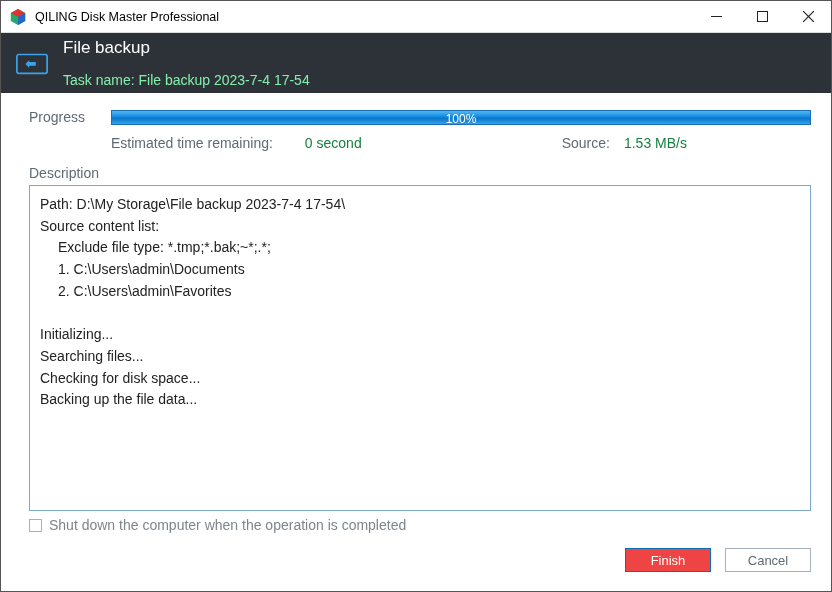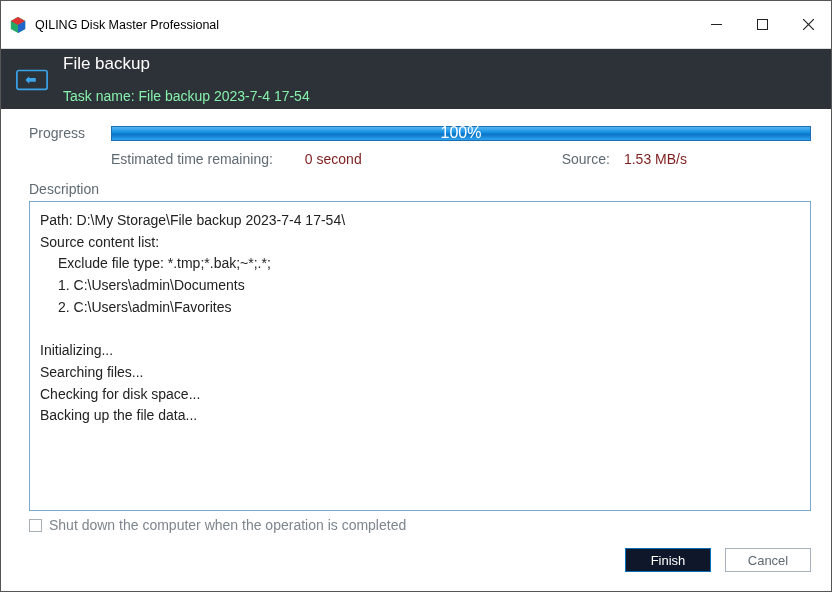--- a/index.html
+++ b/index.html
@@ -12,21 +12,21 @@
     }
     .window {
       width: 832px;
       height: 592px;
       border: 1px solid #555;
       display: flex;
       flex-direction: column;
       background: #fff;
     }
     .titlebar {
-      height: 48px;
+      height: 32px;
       background: #fff;
       display: flex;
       align-items: center;
       padding-left: 8px;
       border-bottom: 1px solid #ddd;
     }
     .titlebar-icon {
       width: 18px;
       height: 18px;
       margin-right: 8px;
@@ -102,36 +102,36 @@
       border: 1px solid #1a6fb5;
       background: linear-gradient(to bottom, #57b6f2 0%, #0f8be0 45%, #0c73c4 55%, #2ea3ef 100%);
       position: relative;
       display: flex;
       align-items: center;
       justify-content: center;
     }
     .progress-text {
       position: absolute;
       color: #fff;
-      font-size: 16px;
+      font-size: 12px;
       font-weight: 500;
       bottom: -2px;
     }
     .stats-row {
       display: flex;
       padding-left: 82px;
       margin-bottom: 14px;
       font-size: 14px;
       color: #333;
     }
     .stats-label {
       color: #5f6a73;
     }
     .stats-val {
-      color: #7f1d1d;
+      color: #15803d;
       margin-left: 32px;
     }
     .stats-gap {
       width: 200px;
     }
     .desc-label {
       font-size: 14px;
       color: #5f6a73;
       margin-bottom: 4px;
     }
@@ -171,21 +171,21 @@
       width: 86px;
       height: 24px;
       font-size: 13px;
       border: 1px solid;
       display: flex;
       align-items: center;
       justify-content: center;
       cursor: pointer;
     }
     .btn-primary {
-      background: #0f172a;
+      background: #ef4444;
       border-color: #0e6fb8;
       color: #fff;
     }
     .btn-secondary {
       background: #fff;
       border-color: #a7b1bb;
       color: #5f6a73;
     }
   </style>
 </head>

